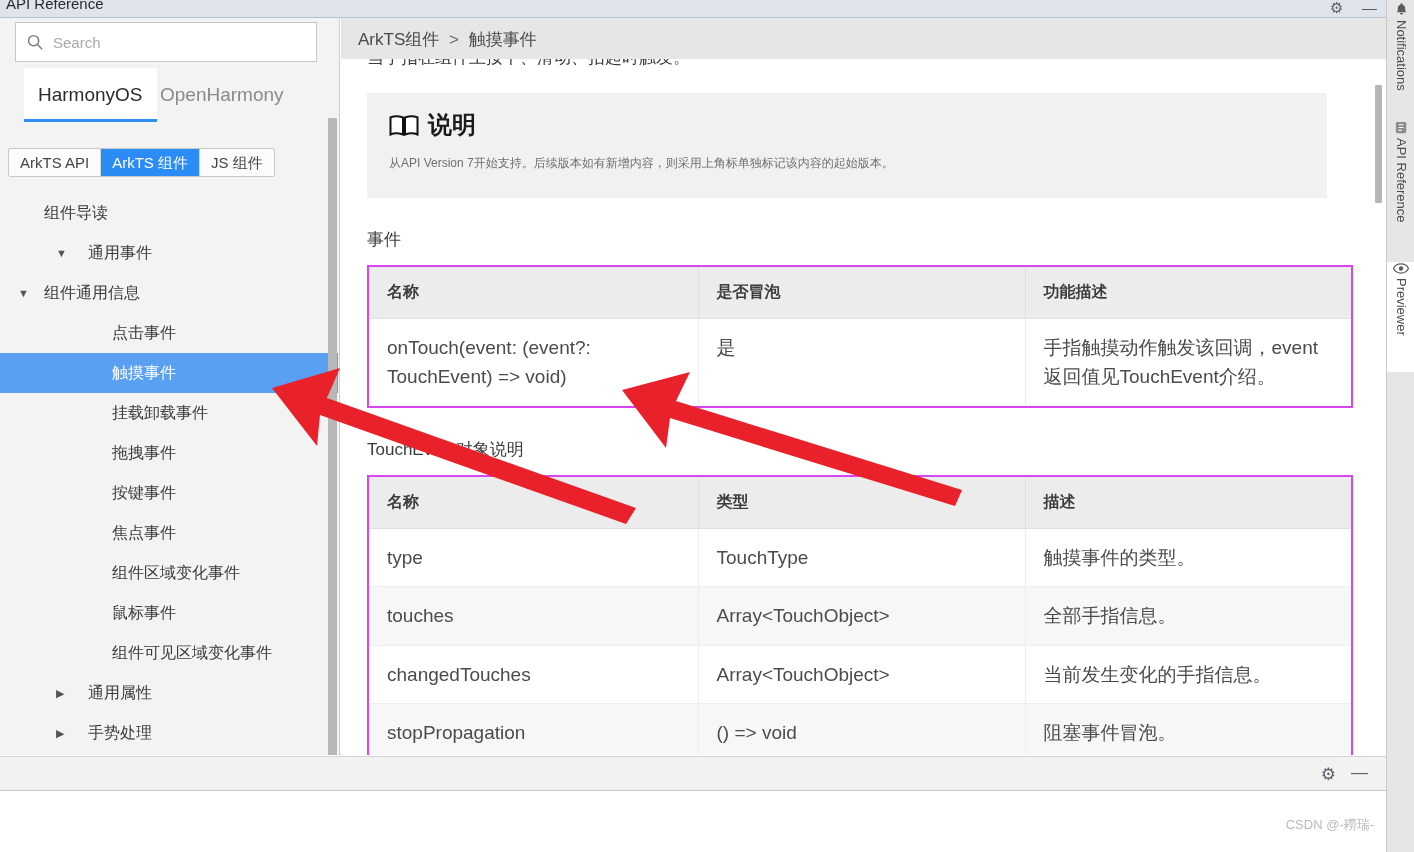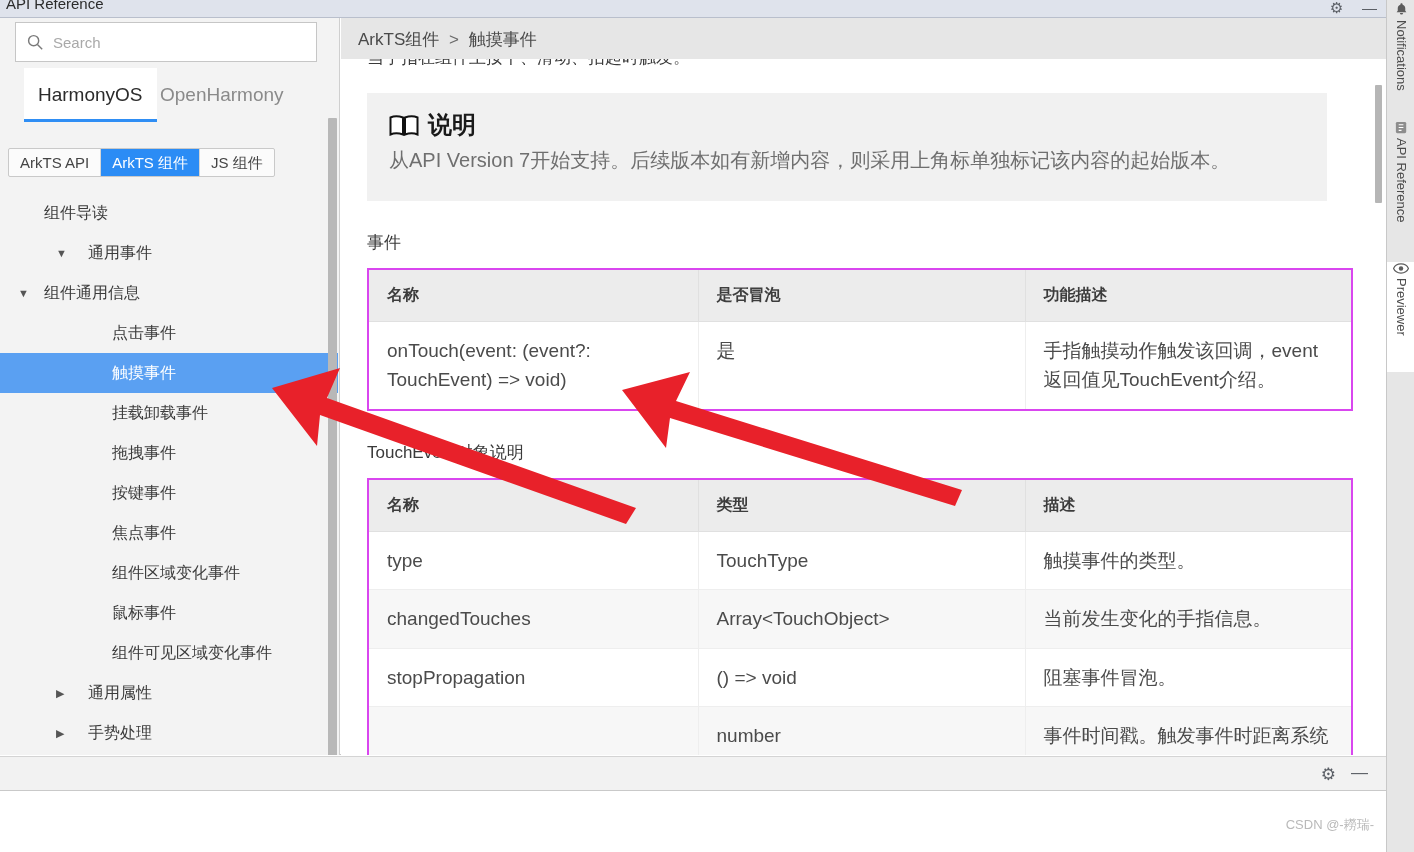--- a/index.html
+++ b/index.html
@@ -117,21 +117,21 @@
   .clipped-line{
     margin:0 0 0 26px; font-size:17px; color:#3a3a3a; white-space:nowrap;
     height:26px; line-height:26px; overflow:hidden;
   }
 
   .note{
     margin:22px 26px 0 26px; background:#f1f1f1; padding:16px 22px 26px 22px;
   }
   .note-head{ display:flex; align-items:center; gap:9px; }
   .note-title{ font-size:24px; font-weight:bold; color:#1a1a1a;text-align:right; }
-  .note-body{ margin-top:4px; font-size:20px; color:#6f6f6f; line-height:1.5; }
+  .note-body{ margin-top:13px; font-size:12px; color:#6f6f6f; line-height:1.5; }
 
   .sec-title{
     margin:30px 0 0 26px; font-size:17px; color:#3a3a3a;
   }
 
   table.api{
     margin:14px 26px 0 26px; width:984px; border-collapse:collapse;
     background:#ffffff; border:2px solid #d946ef; table-layout:fixed;
   }
   table.api th{
@@ -340,20 +340,25 @@
                 <th>名称</th>
                 <th>类型</th>
                 <th>描述</th>
               </tr>
             </thead>
             <tbody id="te-body">
                 <tr>
                   <td><span>type</span></td>
                   <td class="typecol">TouchType</td>
                   <td>触摸事件的类型。</td>
+                </tr>
+                <tr>
+                  <td><span>touches</span></td>
+                  <td class="typecol">Array&lt;TouchObject&gt;</td>
+                  <td>全部手指信息。</td>
                 </tr>
                 <tr>
                   <td><span>changedTouches</span></td>
                   <td class="typecol">Array&lt;TouchObject&gt;</td>
                   <td>当前发生变化的手指信息。</td>
                 </tr>
                 <tr>
                   <td><span>stopPropagation</span></td>
                   <td class="typecol">() =&gt; void</td>
                   <td>阻塞事件冒泡。</td>

